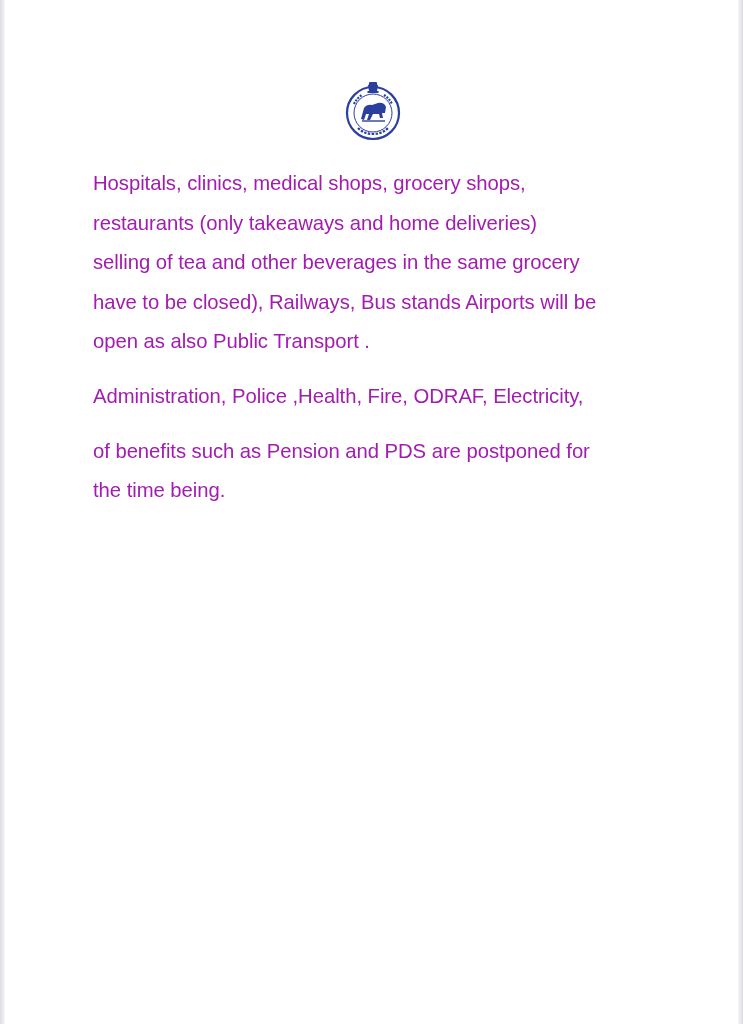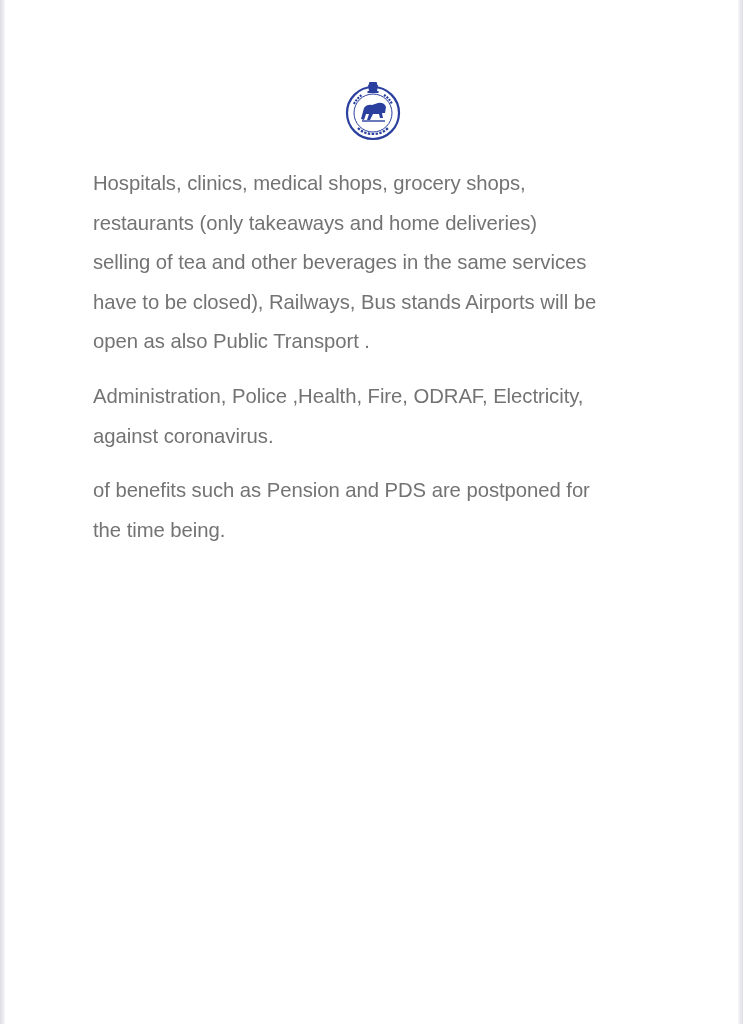--- a/index.html
+++ b/index.html
@@ -37,21 +37,21 @@
       left: 342px;
       top: 80px;
       width: 62px;
       height: 62px;
     }
     .content {
       position: absolute;
       left: 93px;
       top: 164px;
       width: 580px;
-      color: #737373;
+      color: #a21caf;
       font-size: 20.3px;
       letter-spacing: -0.05px;
     }
     .para {
       margin: 0 0 15px 0;
     }
     .line {
       display: block;
       height: 39.6px;
       line-height: 39.6px;
@@ -79,27 +79,26 @@
   <path d="M16 48 q6 6 15 6 q9 0 15 -6" stroke="#2a3f9e" stroke-width="2.2" fill="none" stroke-dasharray="2.4 1.4"></path>
 
   <path d="M19 39 L22 28 Q25 24 30 25 L36 23 Q42 22 44 27 L43 33 L40 33 L41 38 L38 38 L37 34 L31 34 L28 40 L25 40 L27 34 L24 34 L22 40 Z" fill="#2a3f9e"></path>
   <path d="M20 41 L43 41" stroke="#2a3f9e" stroke-width="1.4"></path>
 </svg>
 
 <div class="content">
   <div class="para">
     <span class="line">Hospitals, clinics, medical shops, grocery shops,</span>
     <span class="line">restaurants (only takeaways and home deliveries)</span>
-    <span class="line">selling of tea and other beverages in the same services</span>
+    <span class="line">selling of tea and other beverages in the same grocery</span>
     <span class="line">have to be closed), Railways, Bus stands Airports will be</span>
     <span class="line">open as also Public Transport .</span>
   </div>
   <div class="para">
     <span class="line">Administration, Police ,Health, Fire, ODRAF, Electricity,</span>
-    <span class="line">against coronavirus.</span>
   </div>
   <div class="para">
     <span class="line">of benefits such as Pension and PDS are postponed for</span>
     <span class="line">the time being.</span>
   </div>
   <div class="para">
   </div>
 </div>
 
 </body></html>

